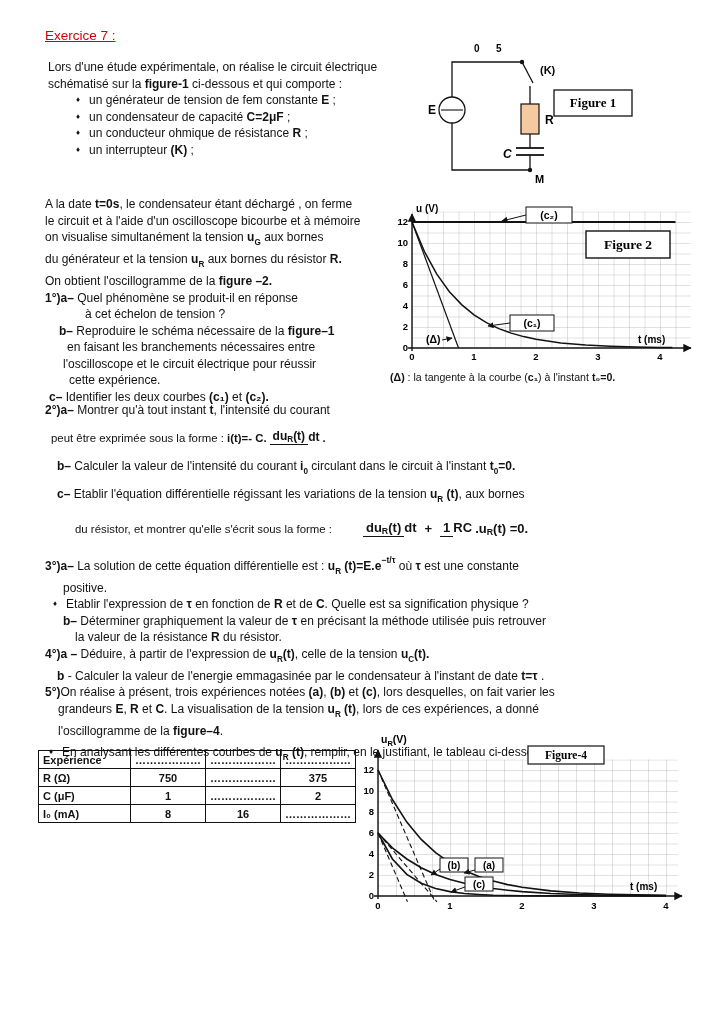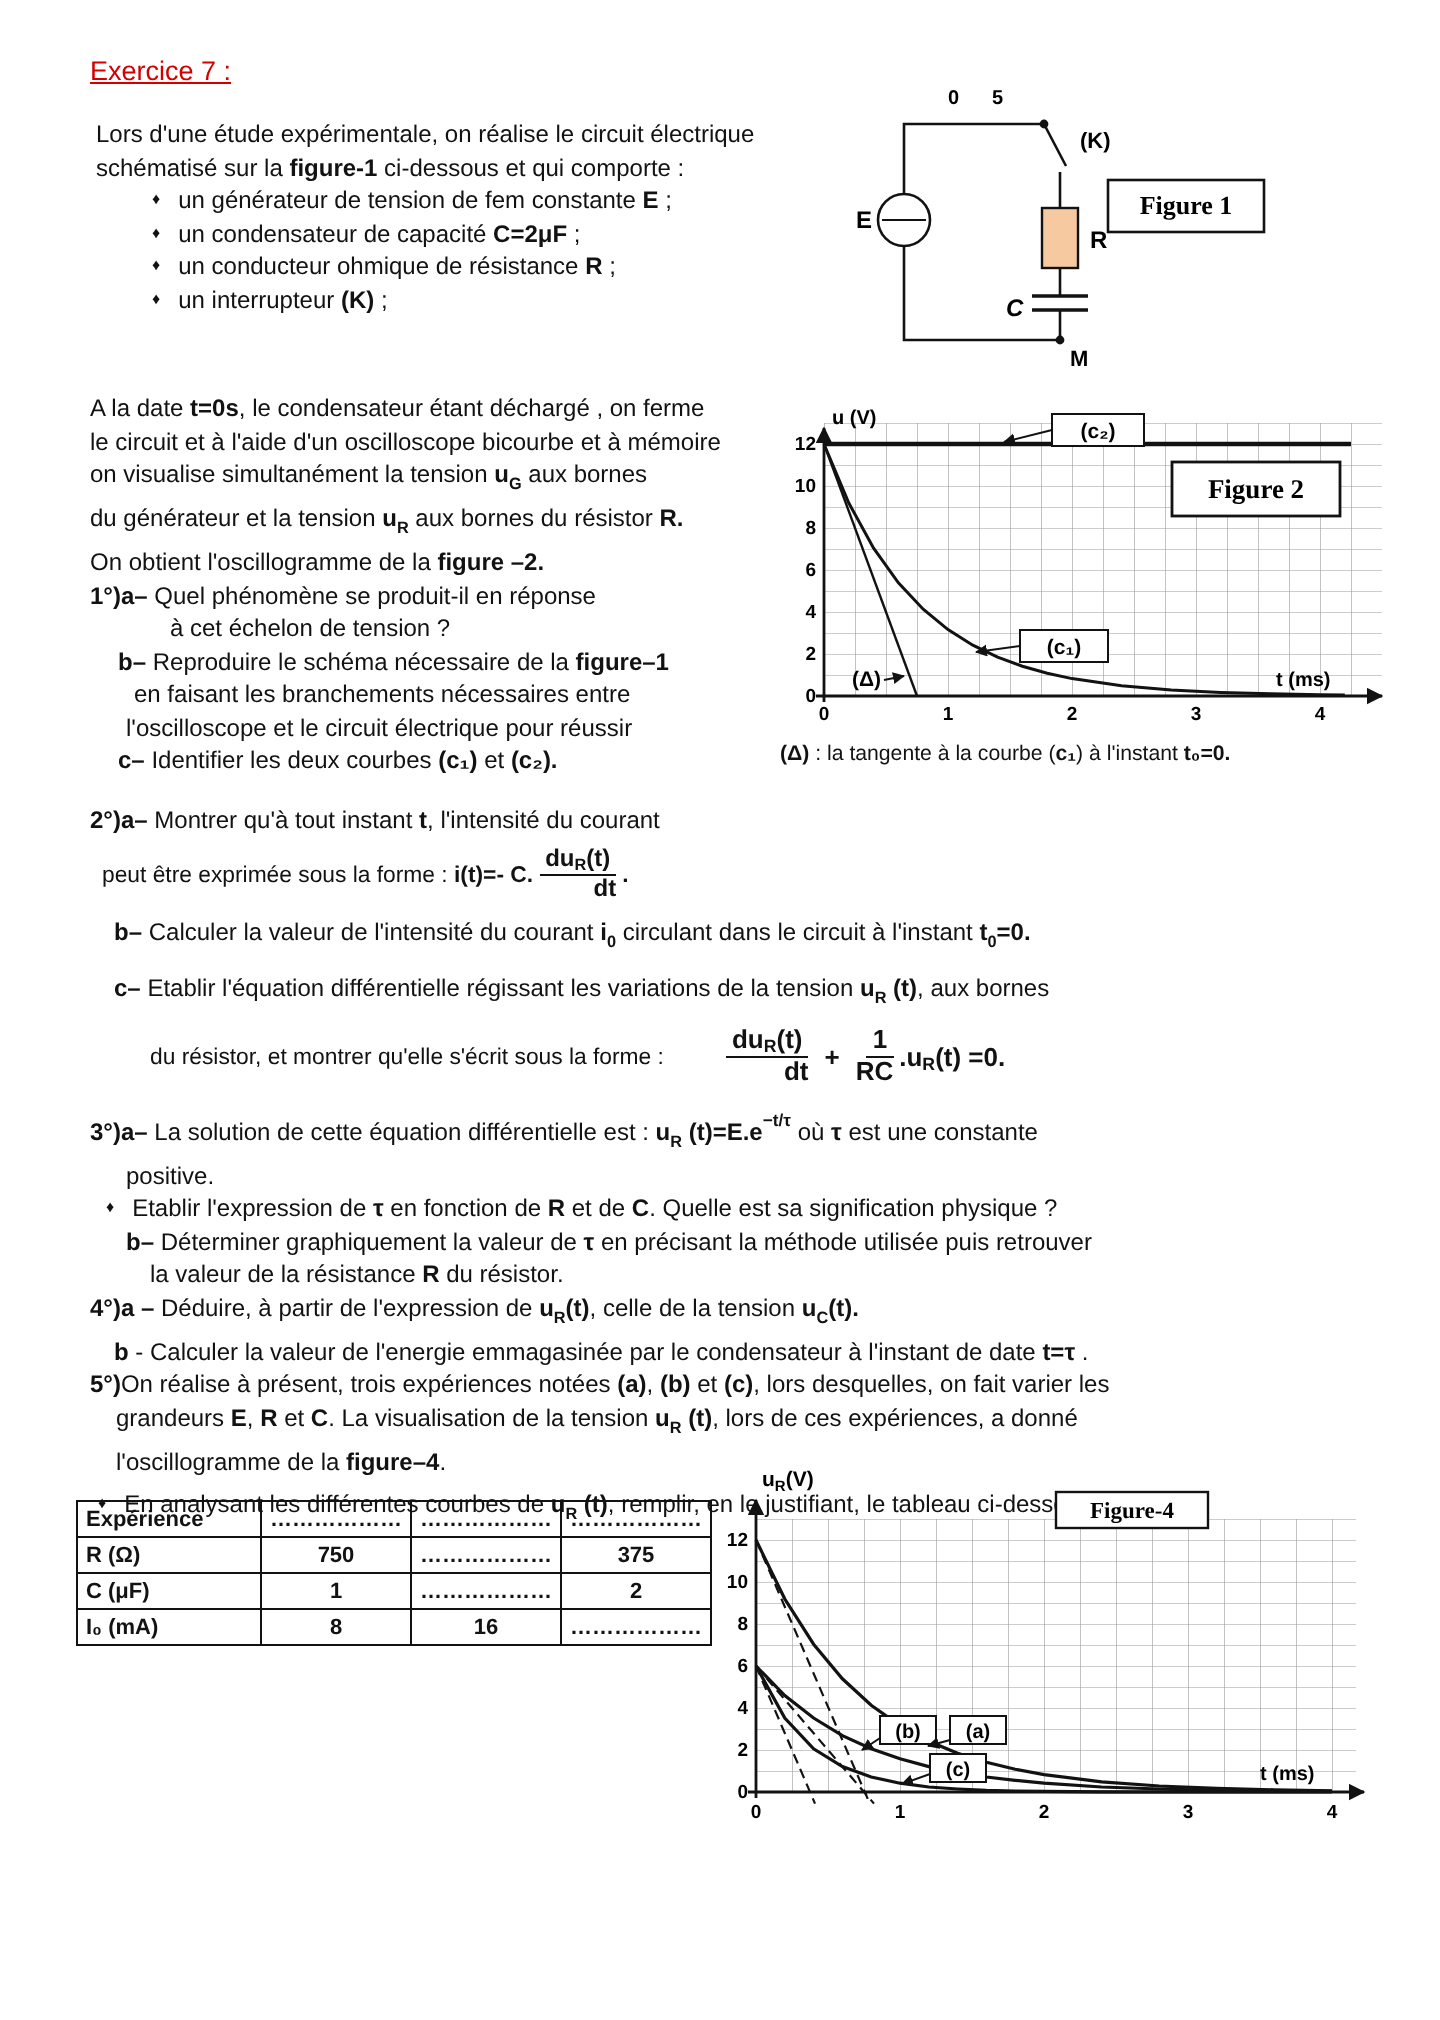--- a/index.html
+++ b/index.html
@@ -7,21 +7,21 @@
         font-family:"Liberation Sans","DejaVu Sans",sans-serif;color:#121212;overflow:hidden}
   .abs{position:absolute}
   .title{font-size:13.5px;font-weight:normal;color:#d40000;text-decoration:underline}
   .line{font-size:12px;line-height:16.5px;white-space:nowrap}
   .b{font-weight:bold}
   .sub{font-size:68%;vertical-align:-22%}
   .sup{font-size:72%;vertical-align:42%}
   .bullet-row{display:flex;align-items:flex-start}
   .bullet-glyph{font-size:8px;line-height:16.5px;margin-right:9px}
   .formula-row{display:flex;align-items:center;font-size:11.4px}
-  .frac{display:inline-flex;flex-direction:column;align-items:flex-end;vertical-align:middle;margin:12px 3px;font-weight:bold}
+  .frac{display:inline-flex;align-items:center;vertical-align:middle;margin:12px 3px;font-weight:bold}
   .fnum{border-bottom:1.4px solid #121212;padding:0 3px;line-height:1.15}
   .fden{line-height:1.15}
   .f-sm{font-size:12px}
   .f-lg{font-size:13px}
   .fgroup{display:inline-flex;align-items:center}
   .caption{font-size:10.6px;white-space:nowrap}
   .exp-table{border-collapse:collapse;font-size:11px}
   .exp-table td{border:1.2px solid #121212;height:17px;padding:0 4px;overflow:hidden}
   .exp-table .lbl{font-weight:bold}
   .exp-table .val{text-align:center;font-weight:bold}
@@ -88,21 +88,22 @@
     <div class="line"><span>A la date </span><span class="b">t=0s</span><span>, le condensateur étant déchargé , on ferme</span></div>
     <div class="line"><span>le circuit  et à l'aide d'un oscilloscope  bicourbe et à mémoire</span></div>
     <div class="line"><span>on visualise  simultanément  la tension </span><span class="b">u</span><span class="b sub">G</span><span> aux bornes</span></div>
     <div class="line"><span>du générateur et la tension </span><span class="b">u</span><span class="b sub">R</span><span> aux bornes du résistor </span><span class="b">R.</span></div>
     <div class="line"><span>On obtient l'oscillogramme de la </span><span class="b">figure –2.</span></div>
     <div class="line"><span class="b">1°)a–</span><span>  Quel phénomène se produit-il en réponse</span></div>
     <div class="line" style="margin-left:40px"><span>à cet échelon de tension ?</span></div>
     <div class="line" style="margin-left:14px"><span class="b">b–</span><span>  Reproduire le schéma nécessaire  de la </span><span class="b">figure–1</span></div>
     <div class="line" style="margin-left:22px"><span>en faisant les branchements nécessaires entre</span></div>
     <div class="line" style="margin-left:18px"><span>l'oscilloscope et le circuit électrique pour réussir</span></div>
-    <div class="line" style="margin-left:14px"><span class="b">c–</span><span> Identifier les deux courbes  </span><span class="b">(c₁)</span><span> et </span><span class="b">(c₂).</span></div>
+    <div class="line" style="margin-left:24px"><span>cette expérience.</span></div>
+    <div class="line" style="margin-left:4px"><span class="b">c–</span><span> Identifier les deux courbes  </span><span class="b">(c₁)</span><span> et </span><span class="b">(c₂).</span></div>
   </div>
 
   <div class="abs" style="left:388px;top:198px">
     <svg width="318" height="192">
       <defs>
         <marker id="ar2" markerWidth="7" markerHeight="7" refX="5.5" refY="3" orient="auto">
           <path d="M0,0 L6,3 L0,6 Z" fill="#121212"></path>
         </marker>
         <pattern id="gp2" width="15.5" height="10.5" x="24" y="3" patternUnits="userSpaceOnUse">
           <path d="M 15.5 0 H 0 V 10.5" fill="none" stroke="#9a9a9a" stroke-width="0.6"></path>

